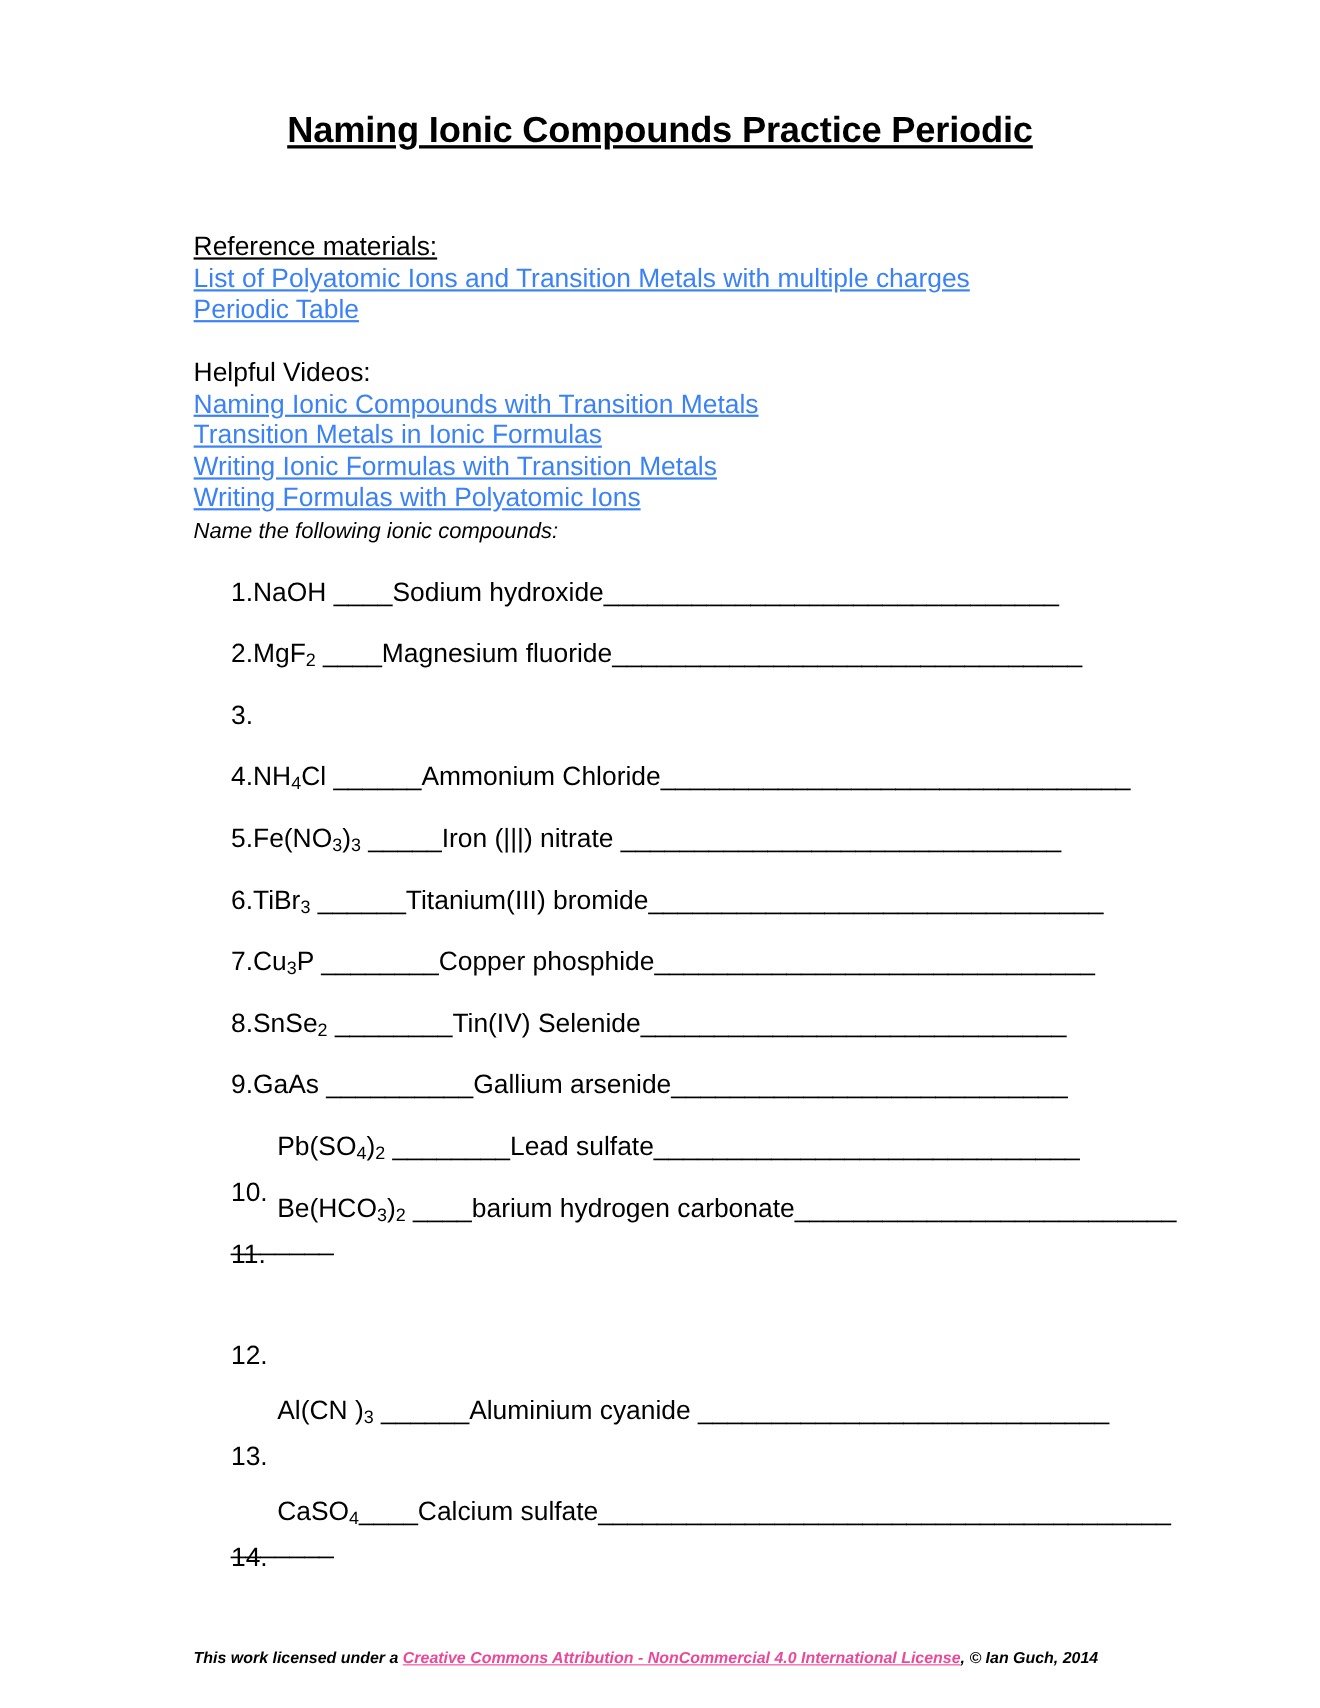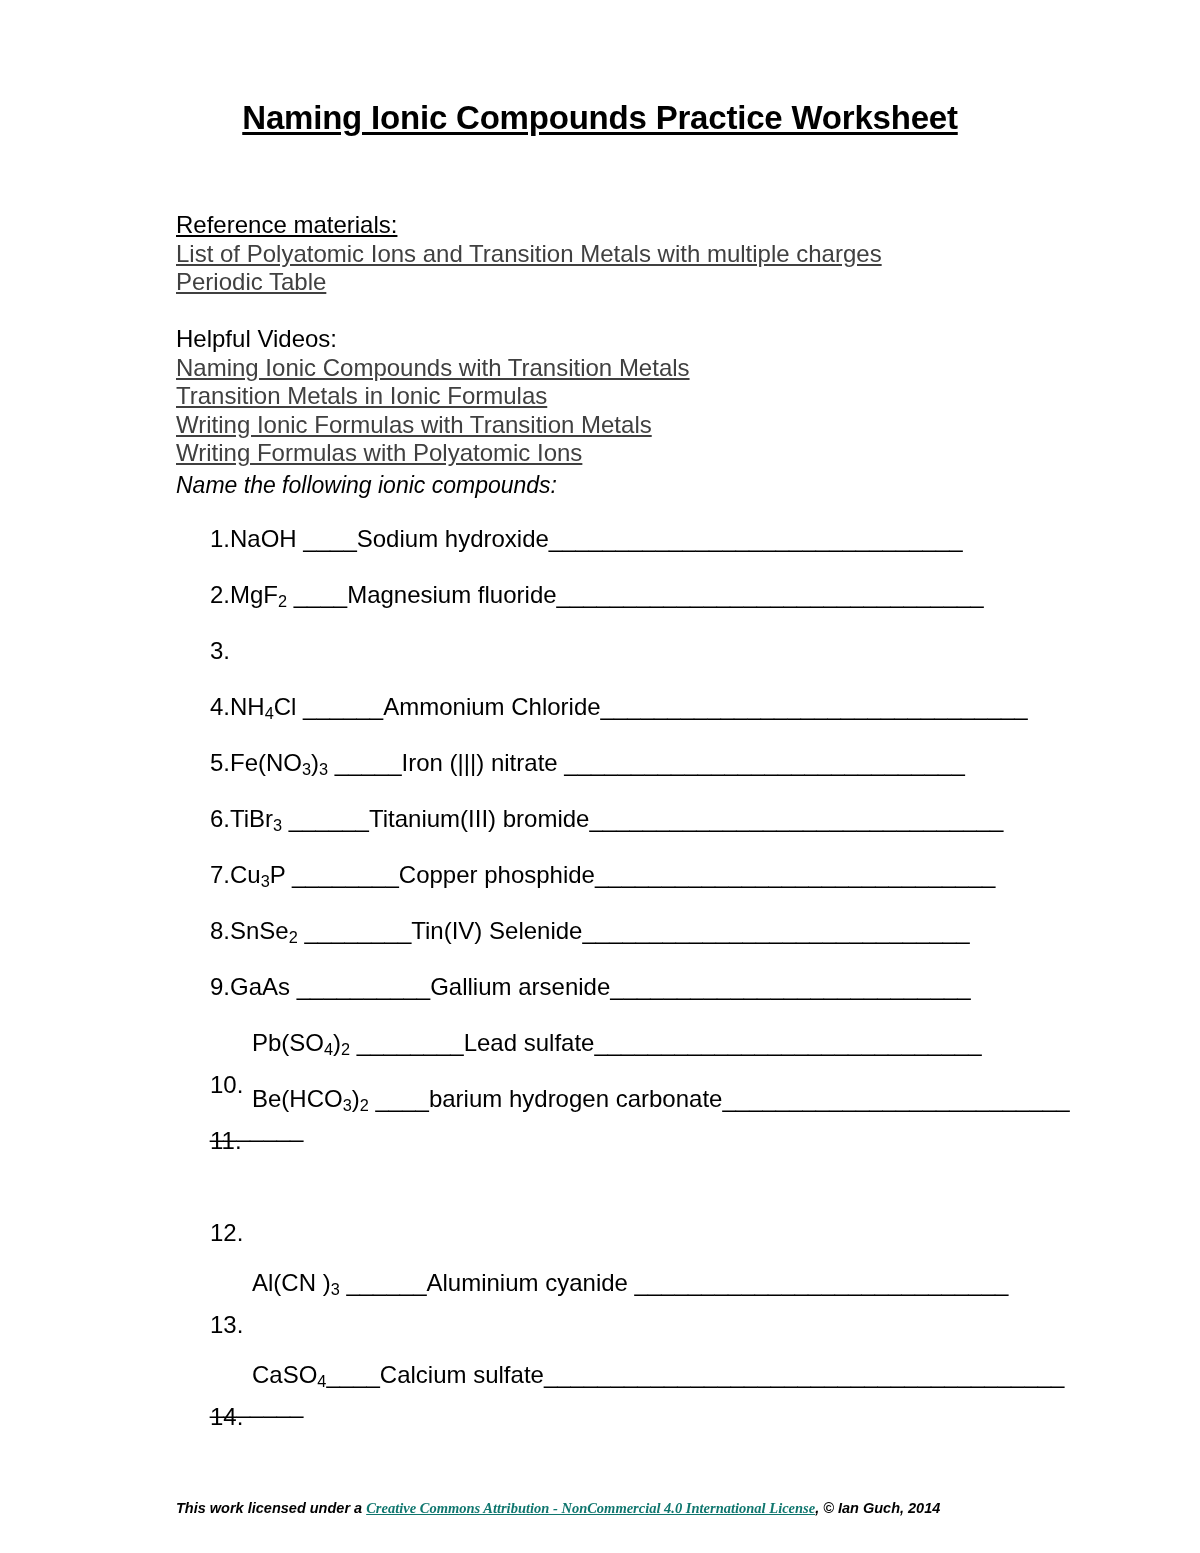--- a/index.html
+++ b/index.html
@@ -53,35 +53,35 @@
   }
   .ref-heading {
     text-decoration: underline;
     text-underline-offset: 2px;
     white-space: pre;
   }
   .plain-heading {
     white-space: pre;
   }
   .doc-link {
-    color: #404040;
+    color: #3b82f6;
     text-decoration: underline;
     text-underline-offset: 2px;
     white-space: pre;
     cursor: pointer;
     display: block;
   }
   .spacer-line { height: 28.5px; }
 
   
   .instruction {
     position: absolute;
     left: 176px;
     top: 472px;
-    font-size: 23px;
+    font-size: 20px;
     font-style: italic;
     white-space: pre;
   }
 
   
   .qlist {
     position: absolute;
     left: 0;
     top: 524px;
     width: 1200px;
@@ -128,36 +128,35 @@
     left: 176px;
     top: 1458px;
     width: 900px;
     font-size: 14.5px;
     font-style: italic;
     font-weight: bold;
     line-height: 20px;
     white-space: pre-wrap;
   }
   .footer .doc-link-inline {
-    color: #0f766e;
+    color: #ec4899;
     text-decoration: underline;
     text-underline-offset: 1px;
     font-style: italic;
     cursor: pointer;
-    font-family: Liberation Serif, serif;
   }
   .footer-line { white-space: pre; }
 </style>
 </head>
 <body>
 
 <div class="page">
 
   <div class="doc-title">
-    <span>Naming Ionic Compounds Practice Worksheet</span>
+    <span>Naming Ionic Compounds Practice Periodic</span>
   </div>
 
   <div class="ref-block">
     <div class="ref-heading">Reference materials:</div>
     <a class="doc-link">List of Polyatomic Ions and Transition Metals with multiple charges</a>
     <a class="doc-link">Periodic Table</a>
     <div class="spacer-line"></div>
     <div class="plain-heading">Helpful Videos:</div>
     <a class="doc-link">Naming Ionic Compounds with Transition Metals</a>
     <a class="doc-link">Transition Metals in Ionic Formulas</a>

